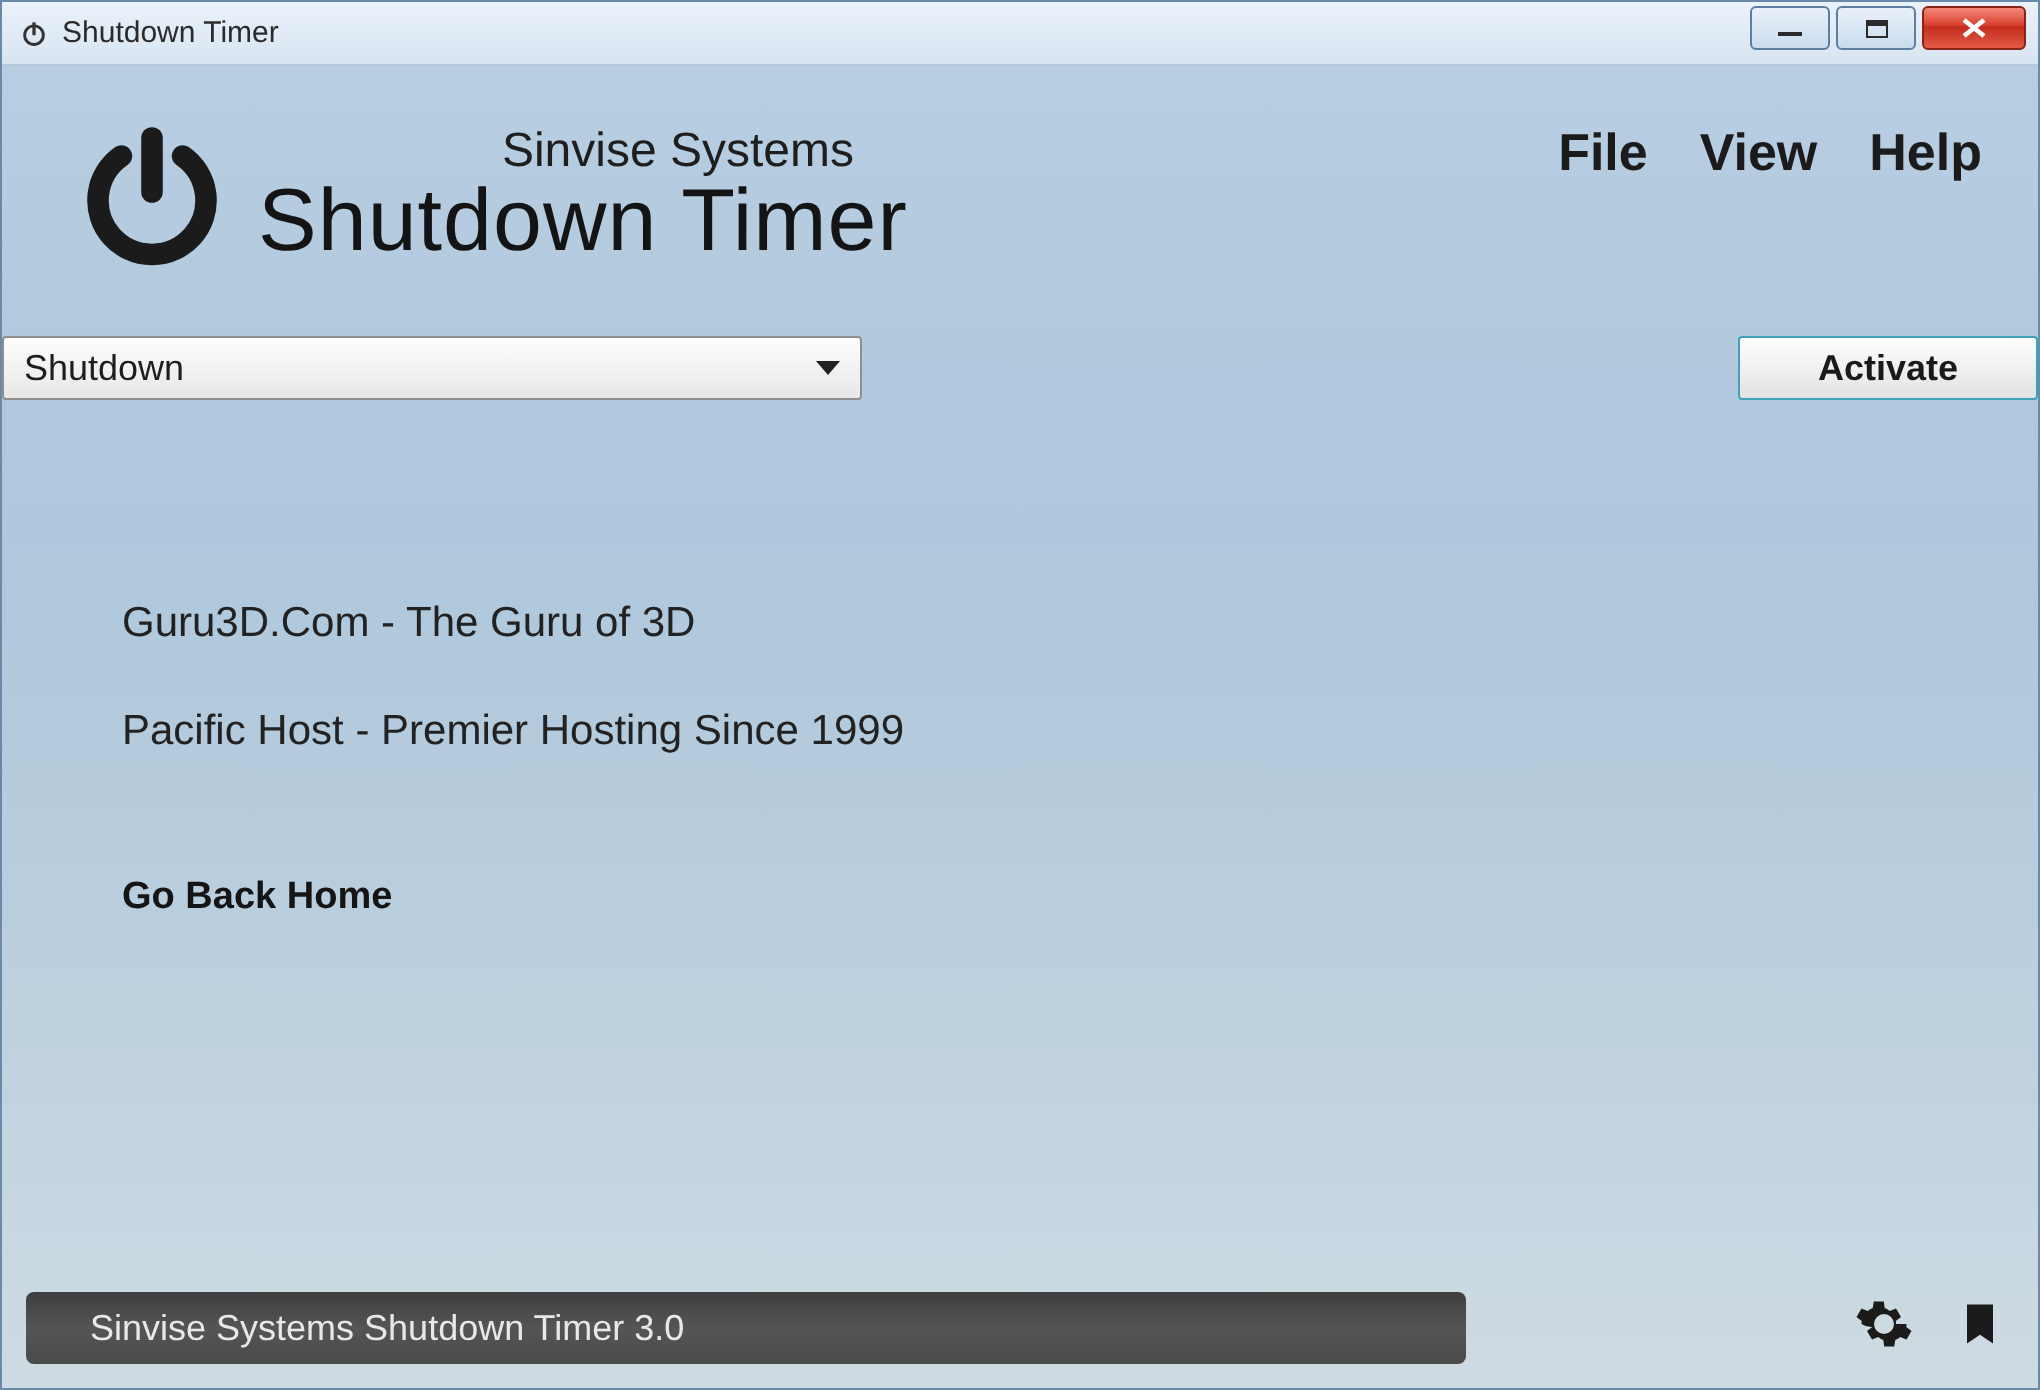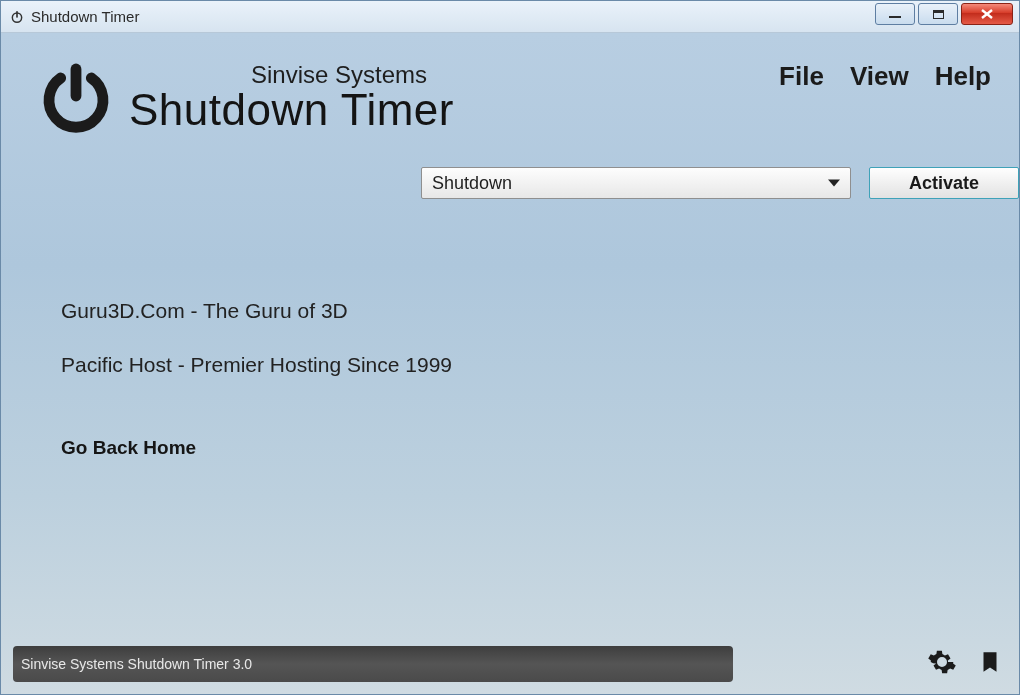--- a/index.html
+++ b/index.html
@@ -47,21 +47,21 @@
   .logo-block { display:flex; align-items:center; }
   .power-icon { width:90px; height:90px; }
   .title-block { margin-left: 8px; text-align: center; }
   .company { font-size: 24px; color:#1e1e1e; margin-left: 95px; margin-bottom:-4px; }
   .app-title { font-size: 44px; color:#141414; font-weight:400; letter-spacing:0.5px; }
 
   .menu { margin-left:auto; display:flex; gap:26px; padding-top:10px; padding-right:6px; }
   .menu-item { font-size:26px; color:#1b1b1b; cursor:pointer;font-weight:bold; }
 
   
-  .action-row { display:flex; justify-content:flex-end; gap:18px; margin-top:22px; }
+  .action-row { display:flex; justify-content:space-between; gap:2px; margin-top:22px; }
   .dropdown {
     width: 430px; height: 32px;
     background: linear-gradient(#fdfdfd,#e7e7e7);
     border: 1px solid #8f8f8f; border-radius:2px;
     display:flex; align-items:center; padding: 0 10px;
     font-size:18px; color:#1e1e1e; position:relative; cursor:pointer;
   }
   .dropdown .caret {
     position:absolute; right:10px; top:50%; transform:translateY(-50%);
     width:0; height:0; border-left:6px solid transparent; border-right:6px solid transparent;
@@ -86,22 +86,22 @@
   .statusbar {
     position:absolute; bottom:10px; left:12px; right:12px; height:40px;
     display:flex; align-items:center; gap:14px;
   }
   .statusbar .status-text {
     flex: 0 0 auto;
     width: 720px;
     height:36px;
     background: linear-gradient(#3e3e3e,#555 50%,#4a4a4a);
     border-radius:4px;
-    color:#e8e8e8; font-size:14px;
-    display:flex; align-items:center; padding:0 8px;
+    color:#e8e8e8; font-size:18px;
+    display:flex; align-items:center; padding:0 32px;
   }
   .statusbar .spacer { flex:1; }
   .gear-btn, .bookmark-btn { width:34px; height:34px; display:flex; align-items:center; justify-content:center; cursor:pointer; }
 </style>
 </head>
 <body>
 
 <div class="titlebar">
   <span class="ticon">
     <svg viewBox="0 0 24 24" width="14" height="14">

